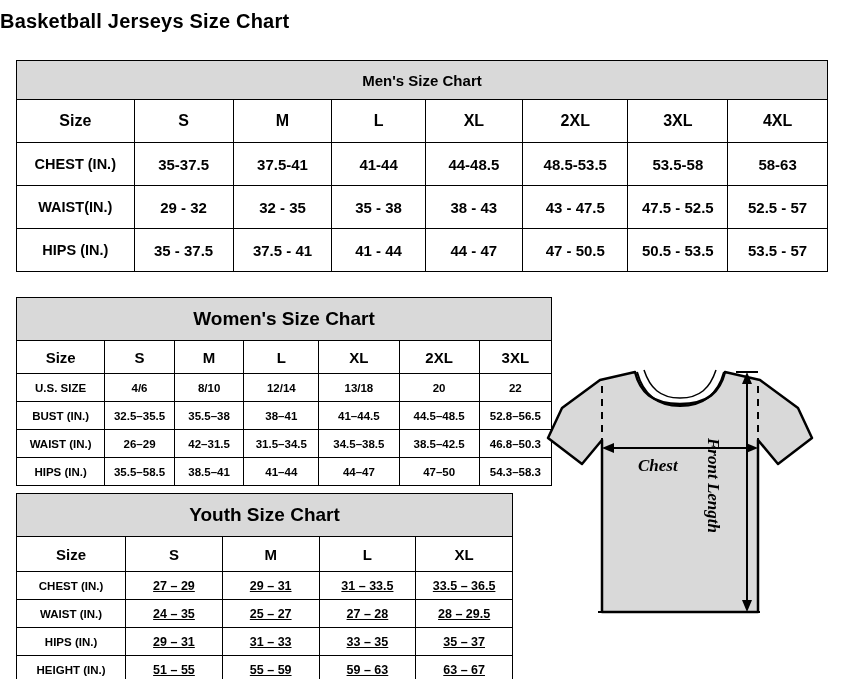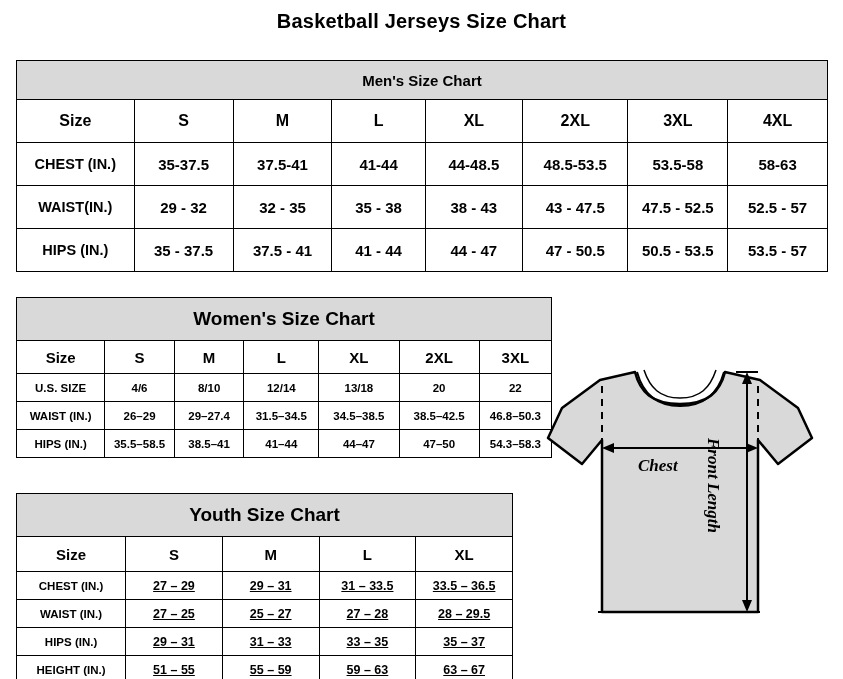--- a/index.html
+++ b/index.html
@@ -9,21 +9,21 @@
   }
   body {
     width: 843px;
     height: 679px;
     font-family: "Liberation Sans", sans-serif;
     color: #000000;
     position: relative;
     overflow: hidden;
   }
   #page-title {
-    text-align: center;
+    text-align: left;
     font-size: 20px;
     font-weight: bold;
     margin: 10px 0 20px 0;
     letter-spacing: 0.2px;
   }
   .chart-block {
     position: absolute;
     box-sizing: border-box;
   }
   table.size-table {
@@ -204,23 +204,32 @@
       <tr>
         <td class="rowlabel">U.S. SIZE</td>
         <td class="cell">4/6</td>
         <td class="cell">8/10</td>
         <td class="cell">12/14</td>
         <td class="cell">13/18</td>
         <td class="cell">20</td>
         <td class="cell">22</td>
       </tr>
       <tr>
+        <td class="rowlabel">BUST  (IN.)</td>
+        <td class="cell">32.5–35.5</td>
+        <td class="cell">35.5–38</td>
+        <td class="cell">38–41</td>
+        <td class="cell">41–44.5</td>
+        <td class="cell">44.5–48.5</td>
+        <td class="cell">52.8–56.5</td>
+      </tr>
+      <tr>
         <td class="rowlabel">WAIST  (IN.)</td>
         <td class="cell">26–29</td>
-        <td class="cell">29–27.4</td>
+        <td class="cell">42–31.5</td>
         <td class="cell">31.5–34.5</td>
         <td class="cell">34.5–38.5</td>
         <td class="cell">38.5–42.5</td>
         <td class="cell">46.8–50.3</td>
       </tr>
       <tr>
         <td class="rowlabel">HIPS  (IN.)</td>
         <td class="cell">35.5–58.5</td>
         <td class="cell">38.5–41</td>
         <td class="cell">41–44</td>
@@ -254,21 +263,21 @@
       </tr>
       <tr>
         <td class="rowlabel">CHEST (IN.)</td>
         <td class="cell">27 – 29</td>
         <td class="cell">29 – 31</td>
         <td class="cell">31 – 33.5</td>
         <td class="cell">33.5 – 36.5</td>
       </tr>
       <tr>
         <td class="rowlabel">WAIST (IN.)</td>
-        <td class="cell">27 – 25</td>
+        <td class="cell">24 – 35</td>
         <td class="cell">25 – 27</td>
         <td class="cell">27 – 28</td>
         <td class="cell">28 – 29.5</td>
       </tr>
       <tr>
         <td class="rowlabel">HIPS (IN.)</td>
         <td class="cell">29 – 31</td>
         <td class="cell">31 – 33</td>
         <td class="cell">33 – 35</td>
         <td class="cell">35 – 37</td>

